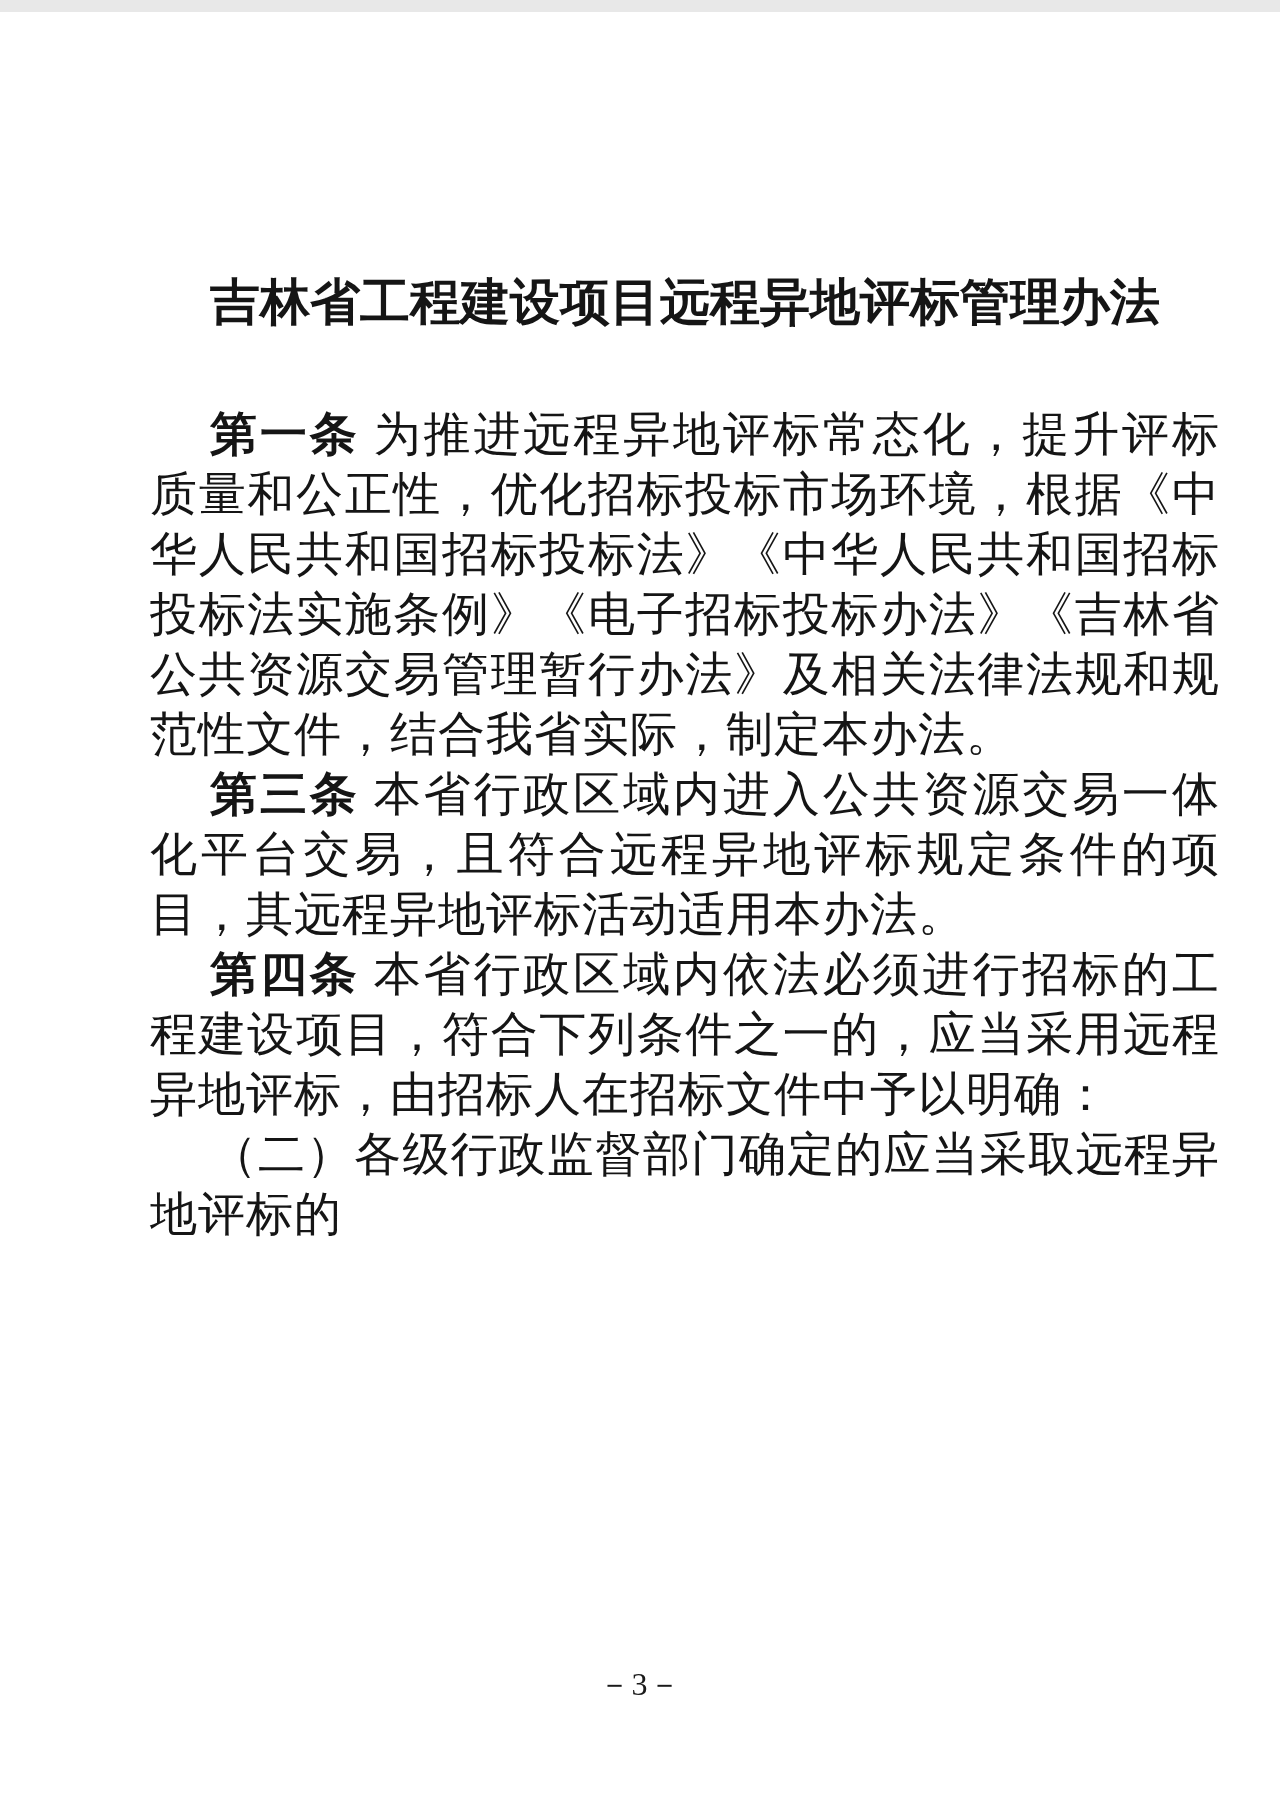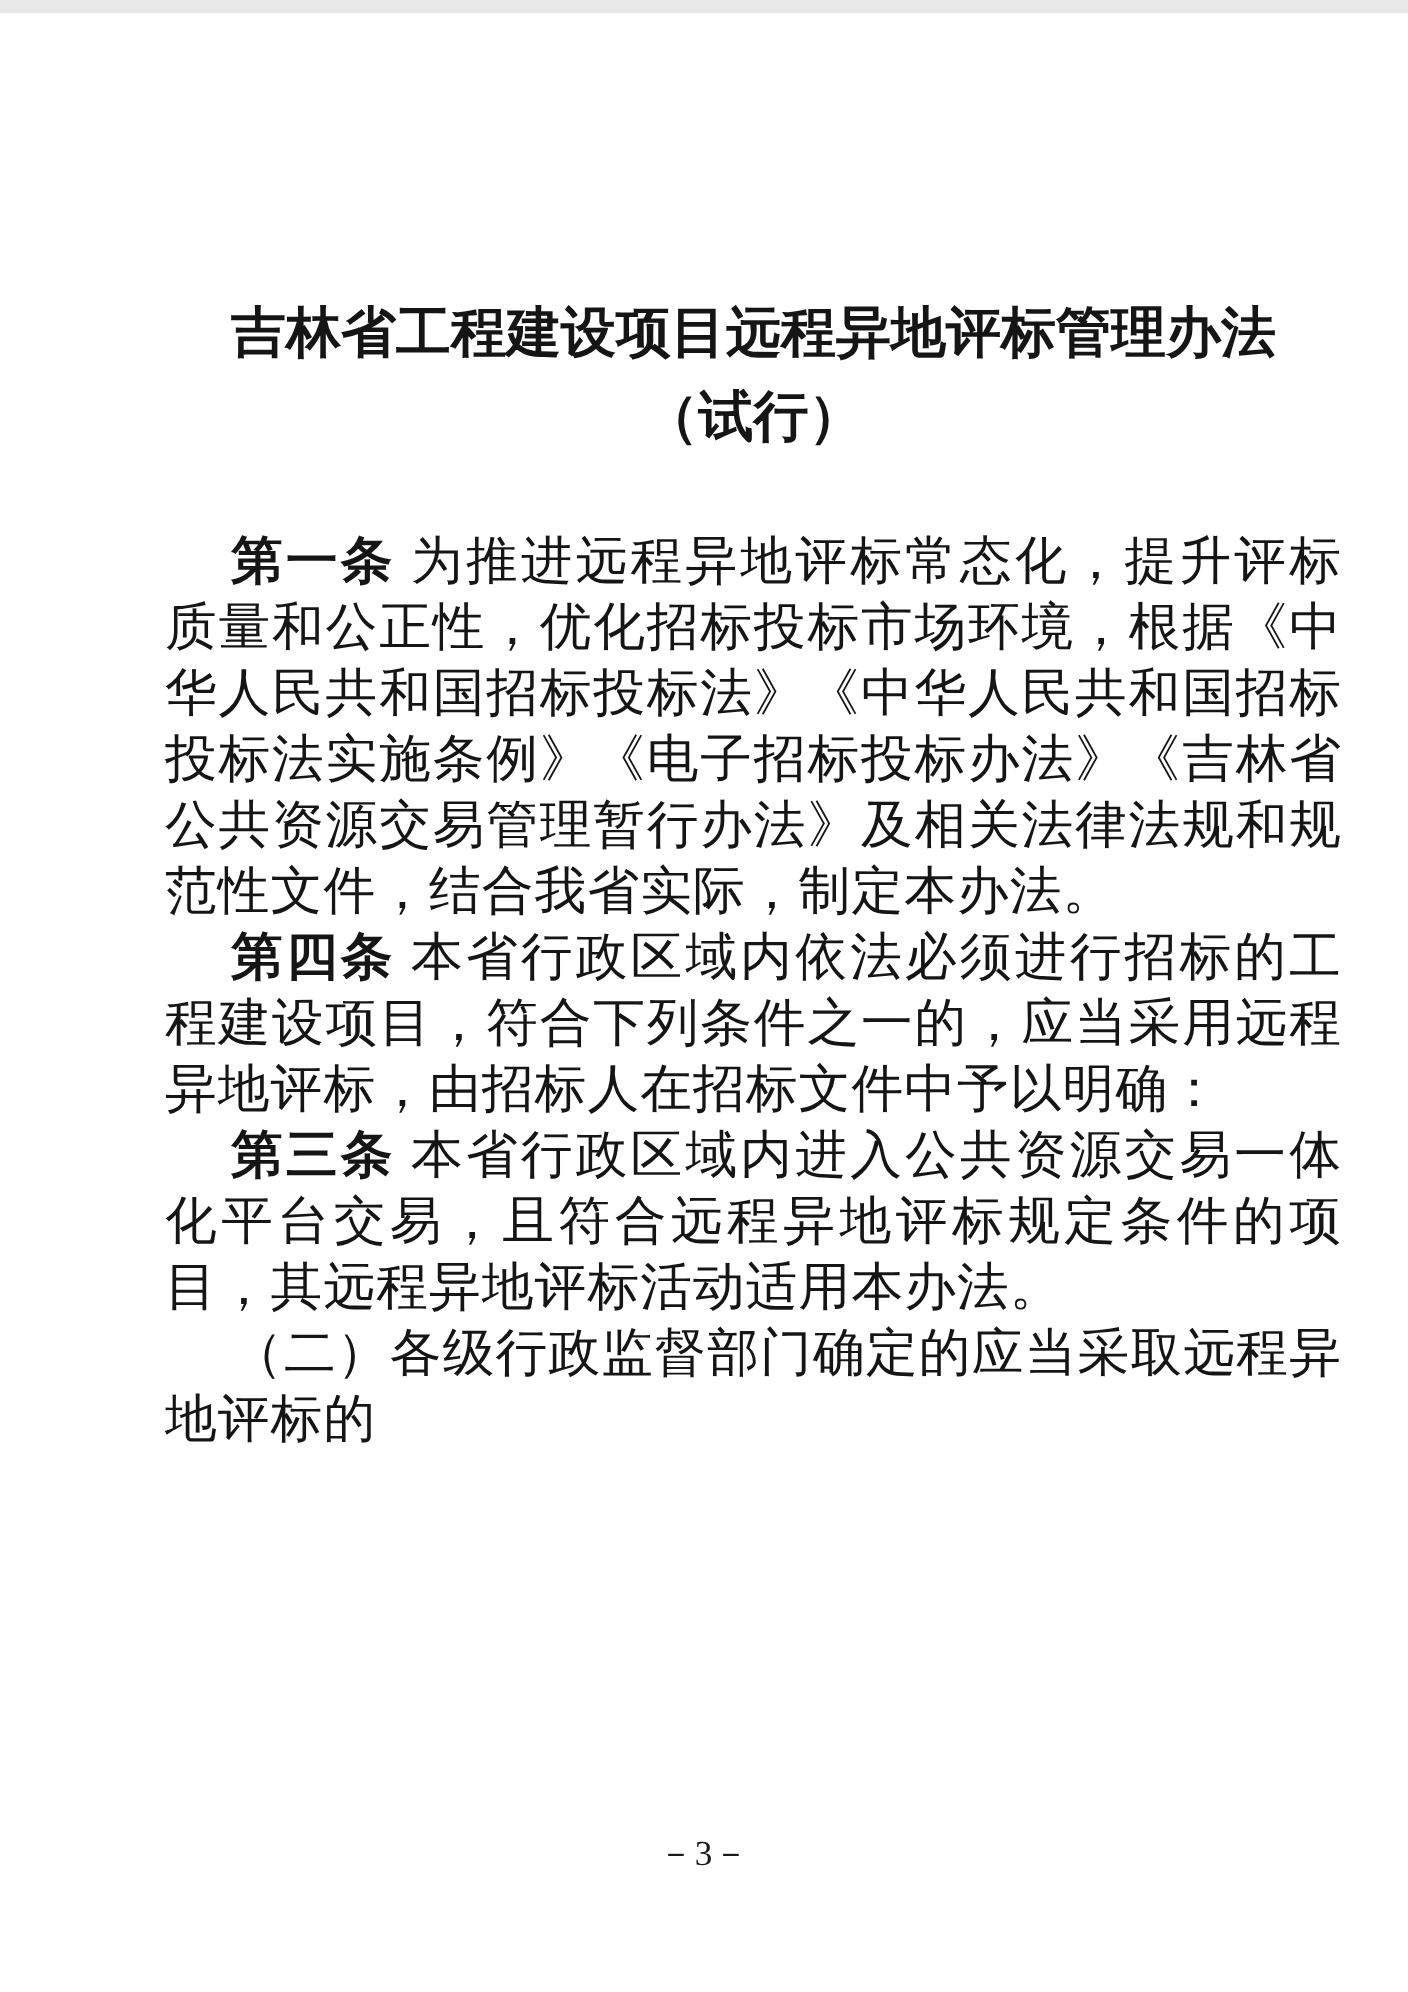--- a/index.html
+++ b/index.html
@@ -56,36 +56,35 @@
     color: #1a1a1a;
   }
 </style>
 </head>
 <body>
 
 <div class="page">
 
   <h1 class="doc-title">
     <span>吉林省工程建设项目远程异地评标管理办法</span><br>
-    <span>（试行）</span>
   </h1>
 
   <div class="doc-body">
 
     <p class="para">
       <span class="lead">第一条</span><span>为推进远程异地评标常态化，提升评标质量和公正性，优化招标投标市场环境，根据《中华人民共和国招标投标法》《中华人民共和国招标投标法实施条例》《电子招标投标办法》《吉林省公共资源交易管理暂行办法》及相关法律法规和规范性文件，结合我省实际，制定本办法。</span>
     </p>
 
 
     <p class="para">
-      <span class="lead">第四条</span><span>本省行政区域内依法必须进行招标的工程建设项目，符合下列条件之一的，应当采用远程异地评标，由招标人在招标文件中予以明确：</span>
+      <span class="lead">第三条</span><span>本省行政区域内进入公共资源交易一体化平台交易，且符合远程异地评标规定条件的项目，其远程异地评标活动适用本办法。</span>
     </p>
 
     <p class="para">
-      <span class="lead">第三条</span><span>本省行政区域内进入公共资源交易一体化平台交易，且符合远程异地评标规定条件的项目，其远程异地评标活动适用本办法。</span>
+      <span class="lead">第四条</span><span>本省行政区域内依法必须进行招标的工程建设项目，符合下列条件之一的，应当采用远程异地评标，由招标人在招标文件中予以明确：</span>
     </p>
 
 
     <p class="para">
       <span>（二）各级行政监督部门确定的应当采取远程异地评标的</span>
     </p>
 
   </div>
 
   <div class="page-footer">－3－</div>

